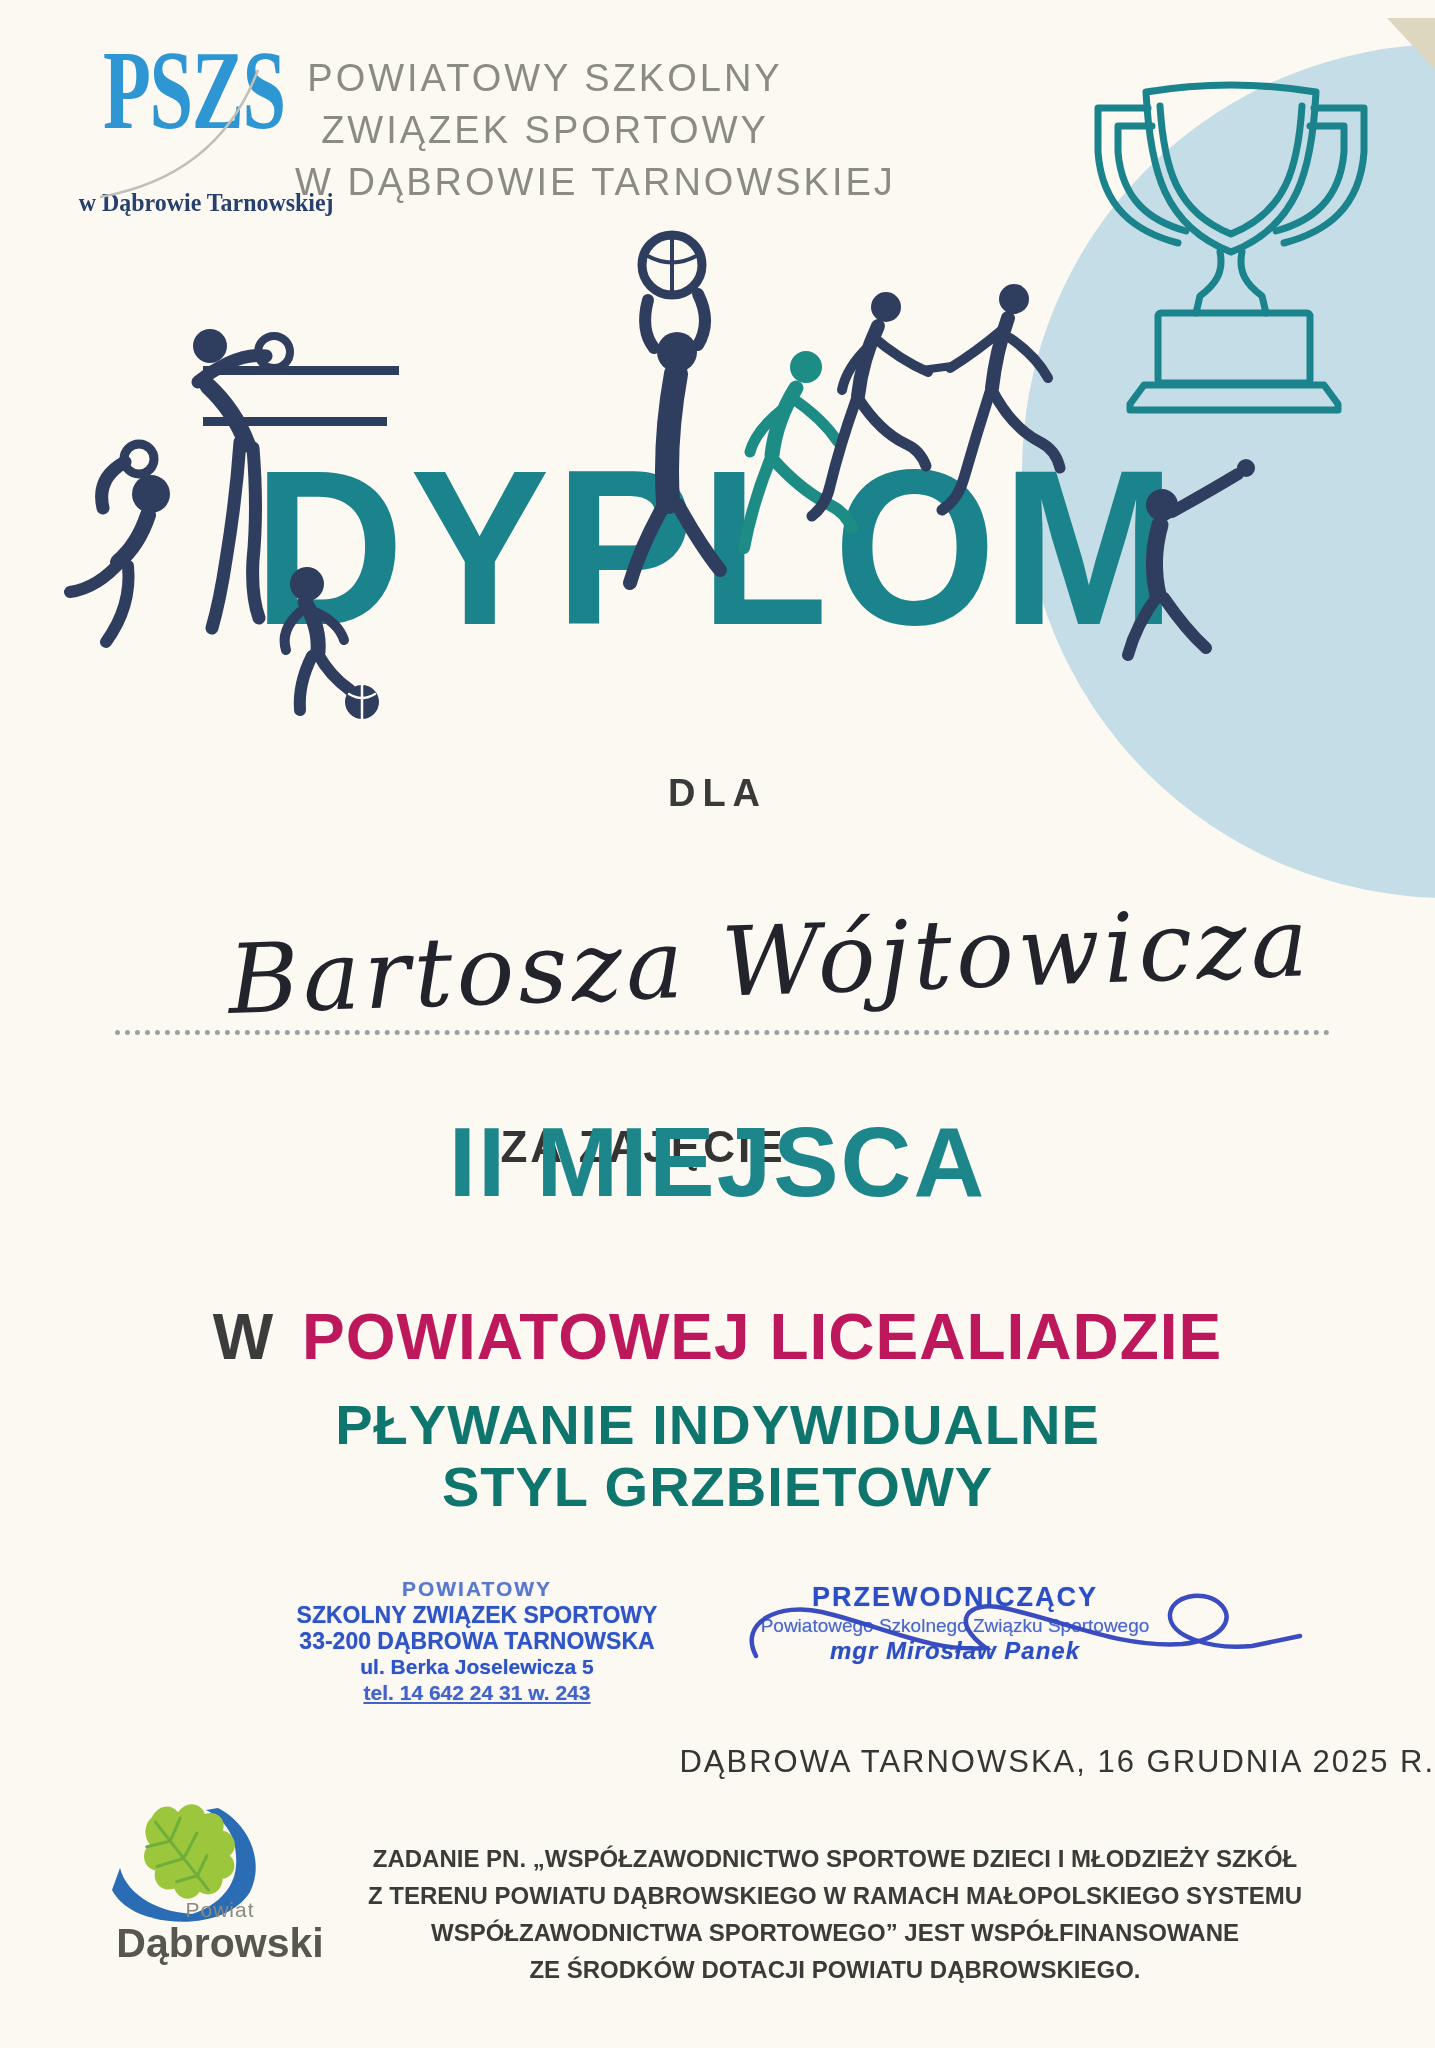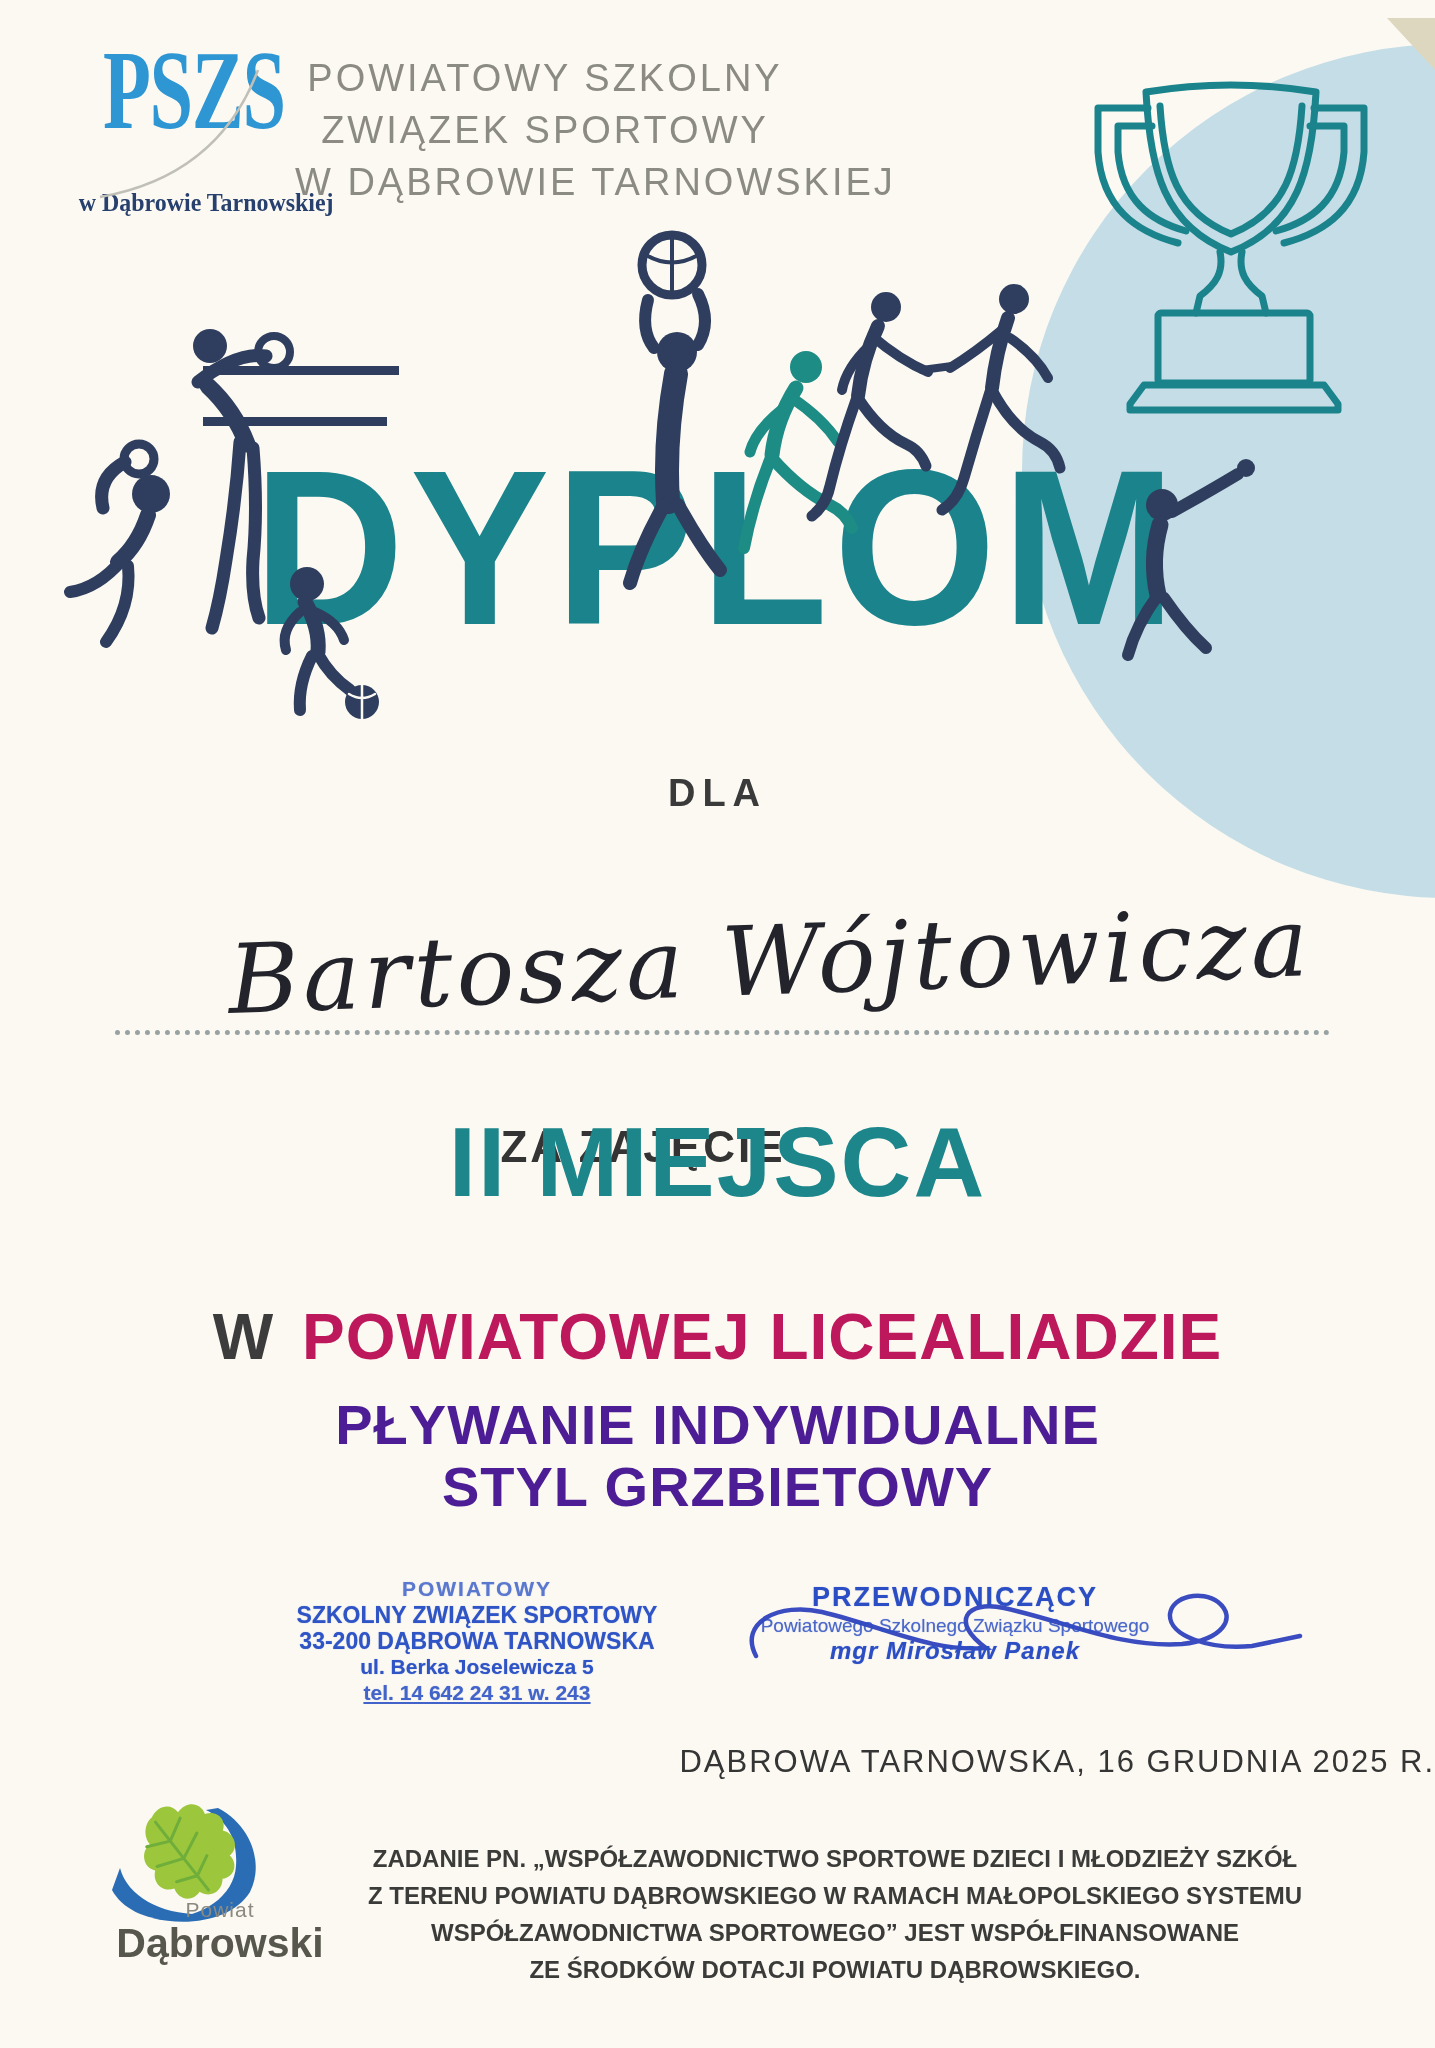--- a/index.html
+++ b/index.html
@@ -36,21 +36,21 @@
     border-bottom:5px dotted #98a2a2;}
   .za-zajecie{position:absolute;left:0;top:1122px;width:1286px;text-align:center;
     color:#343434;font-size:44px;font-weight:bold;letter-spacing:3px;}
   .place{position:absolute;left:0;top:1106px;width:1435px;text-align:center;
     color:#1d868b;font-size:98px;font-weight:bold;letter-spacing:2px;}
   .event{position:absolute;left:0;top:1300px;width:1435px;text-align:center;
     font-size:64px;font-weight:bold;letter-spacing:1px;white-space:nowrap;}
   .event .w{color:#3c3c3c;margin-right:28px;}
   .event .blue{color:#be185d;}
   .discipline{position:absolute;left:0;width:1435px;text-align:center;
-    color:#4c1d95;font-size:56px;font-weight:bold;letter-spacing:1px;}
+    color:#0f766e;font-size:56px;font-weight:bold;letter-spacing:1px;}
   .disc1{top:1392px;} .disc2{top:1454px;}
   
   .stamp-left{position:absolute;left:277px;top:1576px;width:400px;text-align:center;
     color:#2f54c6;font-weight:bold;line-height:26px;text-shadow:0 0 1px rgba(47,84,198,.55);}
   .stamp-left .l1{font-size:21px;opacity:.78;letter-spacing:2px;}
   .stamp-left .l2,.stamp-left .l3{font-size:23px;letter-spacing:0px;}
   .stamp-left .l4{font-size:21px;} .stamp-left .l5{font-size:21px;opacity:.9;text-decoration:underline;}
   .stamp-right{position:absolute;left:735px;top:1582px;width:440px;text-align:center;
     color:#2c4ec4;text-shadow:0 0 1px rgba(44,78,196,.5);}
   .stamp-right .title{font-size:27px;font-weight:bold;letter-spacing:2px;}

